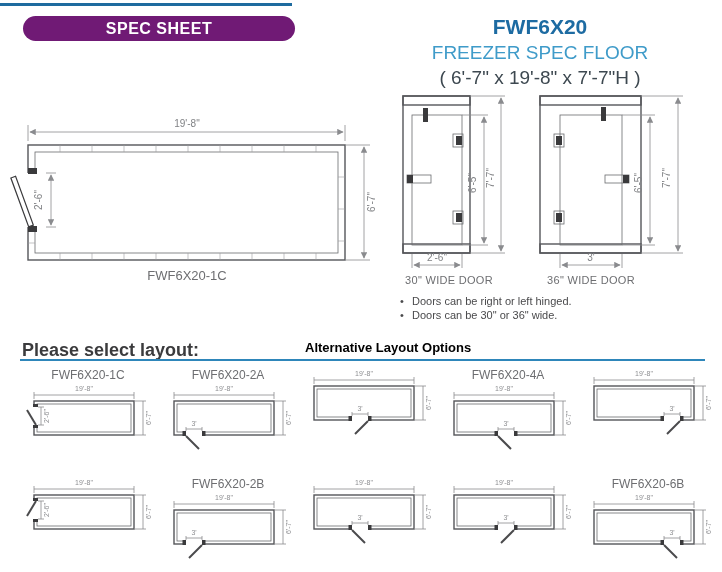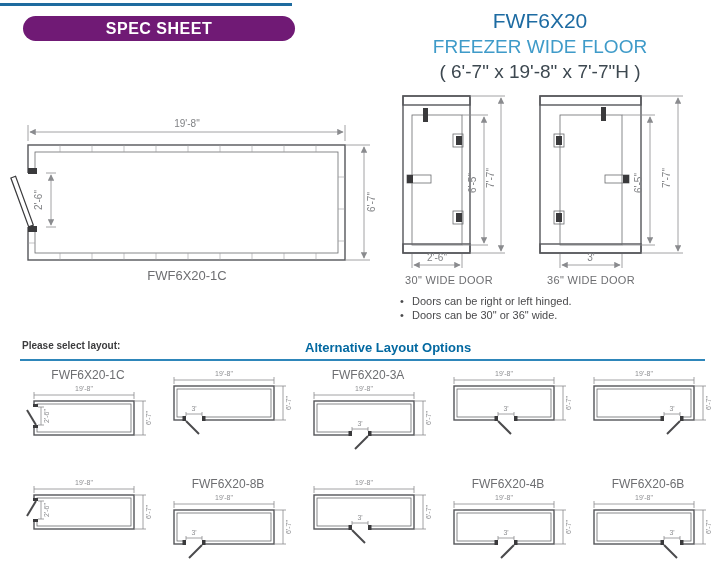--- a/index.html
+++ b/index.html
@@ -4,21 +4,21 @@
 <style>
   html,body{margin:0;padding:0;background:#ffffff;}
   #page{position:relative;width:722px;height:572px;background:#fff;overflow:hidden;
         font-family:"Liberation Sans",sans-serif;}
   
   .topline{position:absolute;left:0;top:3px;width:292px;height:3px;background:#1e6b9f;}
   .banner{position:absolute;left:23px;top:16px;width:272px;height:25px;background:#701a75;
           border-radius:14px;color:#fff;font-weight:bold;font-size:16px;letter-spacing:.5px;
           display:flex;align-items:center;justify-content:center;}
   .hdr{position:absolute;left:380px;top:8px;width:320px;text-align:center;line-height:1.25;}
-  .hdr .model{color:#1d6ba2;font-weight:normal;font-size:21px;}
+  .hdr .model{color:#1d6ba2;font-weight:bold;font-size:21px;margin-top:6px;}
   .hdr .sub{color:#3f9bc9;font-size:19px;margin-top:1px;}
   .hdr .size{color:#3d4850;font-size:19px;margin-top:1px;}
   
   svg{display:block;}
   .tl{stroke:#55565a;stroke-width:1.4;fill:none;}
   .tn{stroke:#6a6b6e;stroke-width:.8;fill:none;}
   .tick{stroke:#9b9c9e;stroke-width:.6;fill:none;}
   .dim{stroke:#8a8b8e;stroke-width:.8;fill:none;}
   .dark{fill:#3a3a3c;stroke:none;}
   .leaf{stroke:#4a4a4c;stroke-width:2;fill:none;}
@@ -26,22 +26,22 @@
   .dwglbl{fill:#6d6e71;font-size:13px;font-family:"Liberation Sans",sans-serif;}
   .doorlbl{fill:#6d6e71;font-size:11px;letter-spacing:.3px;font-family:"Liberation Sans",sans-serif;}
   .tdim{fill:#8d8e91;font-size:7px;font-family:"Liberation Sans",sans-serif;}
   .plan-svg{position:absolute;left:0;top:105px;}
   .elev-svg{position:absolute;left:395px;top:88px;}
   
   .notes{position:absolute;left:398px;top:294px;font-size:11px;color:#4a4a4c;line-height:14px;}
   .note-row{display:flex;gap:6px;}
   .bullet{width:8px;text-align:center;}
   
-  .prompt{position:absolute;left:22px;top:340px;font-size:10px;font-weight:bold;color:#3b3b3d;}
-  .alt{position:absolute;left:305px;top:340px;font-size:13px;font-weight:bold;color:#0369a1;}
+  .prompt{position:absolute;left:22px;top:340px;font-size:18px;font-weight:bold;color:#3b3b3d;}
+  .alt{position:absolute;left:305px;top:340px;font-size:13px;font-weight:bold;color:#000000;}
   .rule{position:absolute;left:20px;top:359px;width:685px;height:2px;background:#2e86ba;}
   
   .grid{position:absolute;left:18px;top:368px;width:700px;}
   .grow{display:flex;}
   .grow+.grow{margin-top:12px;}
   .cell{width:140px;cursor:pointer;}
   .cell-label{text-align:center;font-size:12px;color:#6d6e71;height:15px;}
   .tsvg{width:140px;height:82px;}
 </style>
 </head>
@@ -49,21 +49,21 @@
 
 <div id="page">
 
   <div class="topline"></div>
   <div class="banner">
     <span>SPEC SHEET</span>
   </div>
 
   <div class="hdr">
     <div class="model">FWF6X20</div>
-    <div class="sub">FREEZER WIDE FLOOR</div>
+    <div class="sub">FREEZER SPEC FLOOR</div>
     <div class="size">( 6'-7" x 19'-8" x 7'-7"H )</div>
   </div>
 
   <svg class="plan-svg" width="390" height="180" viewBox="0 0 390 180">
     <defs>
       <marker id="arrP" viewBox="0 0 10 10" refX="9" refY="5" markerWidth="8" markerHeight="8" orient="auto-start-reverse">
         <path d="M0 0L10 5L0 10z" fill="#8a8b8e"></path>
       </marker>
     </defs>
 
@@ -195,20 +195,21 @@
             <rect class="dark" x="15" y="42" width="5" height="3"></rect>
           <line class="dim" x1="23" y1="24" x2="23" y2="42"></line>
             <line class="dim" x1="20" y1="24" x2="26" y2="24"></line>
             <line class="dim" x1="20" y1="42" x2="26" y2="42"></line>
           <text class="tdim" transform="rotate(-90 31 33)" x="31" y="33" text-anchor="middle">2'-6"</text>
           <line class="leaf" x1="18" y1="42" x2="9" y2="27"></line>
         </svg>
       </div>
 
       <div class="cell">
+        <div class="cell-label">FWF6X20-2A</div>
         <svg class="tsvg" viewBox="0 0 140 82">
           <line class="dim" x1="16" y1="12" x2="116" y2="12"></line>
             <line class="dim" x1="16" y1="9" x2="16" y2="16"></line>
             <line class="dim" x1="116" y1="9" x2="116" y2="16"></line>
           <text class="tdim" x="66" y="8" text-anchor="middle">19'-8"</text>
           <rect class="tl" x="16" y="18" width="100" height="34"></rect>
             <rect class="tn" x="19" y="21" width="94" height="28"></rect>
           <line class="dim" x1="116" y1="18" x2="128" y2="18"></line>
             <line class="dim" x1="116" y1="52" x2="128" y2="52"></line>
             <line class="dim" x1="125" y1="18" x2="125" y2="52"></line>
@@ -218,21 +219,20 @@
             <rect class="dark" x="44" y="48" width="3.5" height="5"></rect>
           <line class="dim" x1="28" y1="44" x2="28" y2="48"></line>
             <line class="dim" x1="44" y1="44" x2="44" y2="48"></line>
             <line class="dim" x1="28" y1="46" x2="44" y2="46"></line>
           <text class="tdim" x="36" y="43" text-anchor="middle">3'</text>
           <line class="leaf" x1="28" y1="53" x2="41" y2="66"></line>
         </svg>
       </div>
 
       <div class="cell">
-        <div class="cell-label">FWF6X20-3A</div>
         <svg class="tsvg" viewBox="0 0 140 82">
           <line class="dim" x1="16" y1="12" x2="116" y2="12"></line>
             <line class="dim" x1="16" y1="9" x2="16" y2="16"></line>
             <line class="dim" x1="116" y1="9" x2="116" y2="16"></line>
           <text class="tdim" x="66" y="8" text-anchor="middle">19'-8"</text>
           <rect class="tl" x="16" y="18" width="100" height="34"></rect>
             <rect class="tn" x="19" y="21" width="94" height="28"></rect>
           <line class="dim" x1="116" y1="18" x2="128" y2="18"></line>
             <line class="dim" x1="116" y1="52" x2="128" y2="52"></line>
             <line class="dim" x1="125" y1="18" x2="125" y2="52"></line>
@@ -242,20 +242,21 @@
             <rect class="dark" x="70" y="48" width="3.5" height="5"></rect>
           <line class="dim" x1="54" y1="44" x2="54" y2="48"></line>
             <line class="dim" x1="70" y1="44" x2="70" y2="48"></line>
             <line class="dim" x1="54" y1="46" x2="70" y2="46"></line>
           <text class="tdim" x="62" y="43" text-anchor="middle">3'</text>
           <line class="leaf" x1="70" y1="53" x2="57" y2="66"></line>
         </svg>
       </div>
 
       <div class="cell">
+        <div class="cell-label">FWF6X20-4A</div>
         <svg class="tsvg" viewBox="0 0 140 82">
           <line class="dim" x1="16" y1="12" x2="116" y2="12"></line>
             <line class="dim" x1="16" y1="9" x2="16" y2="16"></line>
             <line class="dim" x1="116" y1="9" x2="116" y2="16"></line>
           <text class="tdim" x="66" y="8" text-anchor="middle">19'-8"</text>
           <rect class="tl" x="16" y="18" width="100" height="34"></rect>
             <rect class="tn" x="19" y="21" width="94" height="28"></rect>
           <line class="dim" x1="116" y1="18" x2="128" y2="18"></line>
             <line class="dim" x1="116" y1="52" x2="128" y2="52"></line>
             <line class="dim" x1="125" y1="18" x2="125" y2="52"></line>
@@ -315,21 +316,21 @@
             <rect class="dark" x="15" y="42" width="5" height="3"></rect>
           <line class="dim" x1="23" y1="24" x2="23" y2="42"></line>
             <line class="dim" x1="20" y1="24" x2="26" y2="24"></line>
             <line class="dim" x1="20" y1="42" x2="26" y2="42"></line>
           <text class="tdim" transform="rotate(-90 31 33)" x="31" y="33" text-anchor="middle">2'-6"</text>
           <line class="leaf" x1="18" y1="24" x2="9" y2="39"></line>
         </svg>
       </div>
 
       <div class="cell">
-        <div class="cell-label">FWF6X20-8B</div>
+        <div class="cell-label">FWF6X20-2B</div>
         <svg class="tsvg" viewBox="0 0 140 82">
           <line class="dim" x1="16" y1="12" x2="116" y2="12"></line>
             <line class="dim" x1="16" y1="9" x2="16" y2="16"></line>
             <line class="dim" x1="116" y1="9" x2="116" y2="16"></line>
           <text class="tdim" x="66" y="8" text-anchor="middle">19'-8"</text>
           <rect class="tl" x="16" y="18" width="100" height="34"></rect>
             <rect class="tn" x="19" y="21" width="94" height="28"></rect>
           <line class="dim" x1="116" y1="18" x2="128" y2="18"></line>
             <line class="dim" x1="116" y1="52" x2="128" y2="52"></line>
             <line class="dim" x1="125" y1="18" x2="125" y2="52"></line>
@@ -362,21 +363,20 @@
             <rect class="dark" x="70" y="48" width="3.5" height="5"></rect>
           <line class="dim" x1="54" y1="44" x2="54" y2="48"></line>
             <line class="dim" x1="70" y1="44" x2="70" y2="48"></line>
             <line class="dim" x1="54" y1="46" x2="70" y2="46"></line>
           <text class="tdim" x="62" y="43" text-anchor="middle">3'</text>
           <line class="leaf" x1="54" y1="53" x2="67" y2="66"></line>
         </svg>
       </div>
 
       <div class="cell">
-        <div class="cell-label">FWF6X20-4B</div>
         <svg class="tsvg" viewBox="0 0 140 82">
           <line class="dim" x1="16" y1="12" x2="116" y2="12"></line>
             <line class="dim" x1="16" y1="9" x2="16" y2="16"></line>
             <line class="dim" x1="116" y1="9" x2="116" y2="16"></line>
           <text class="tdim" x="66" y="8" text-anchor="middle">19'-8"</text>
           <rect class="tl" x="16" y="18" width="100" height="34"></rect>
             <rect class="tn" x="19" y="21" width="94" height="28"></rect>
           <line class="dim" x1="116" y1="18" x2="128" y2="18"></line>
             <line class="dim" x1="116" y1="52" x2="128" y2="52"></line>
             <line class="dim" x1="125" y1="18" x2="125" y2="52"></line>

